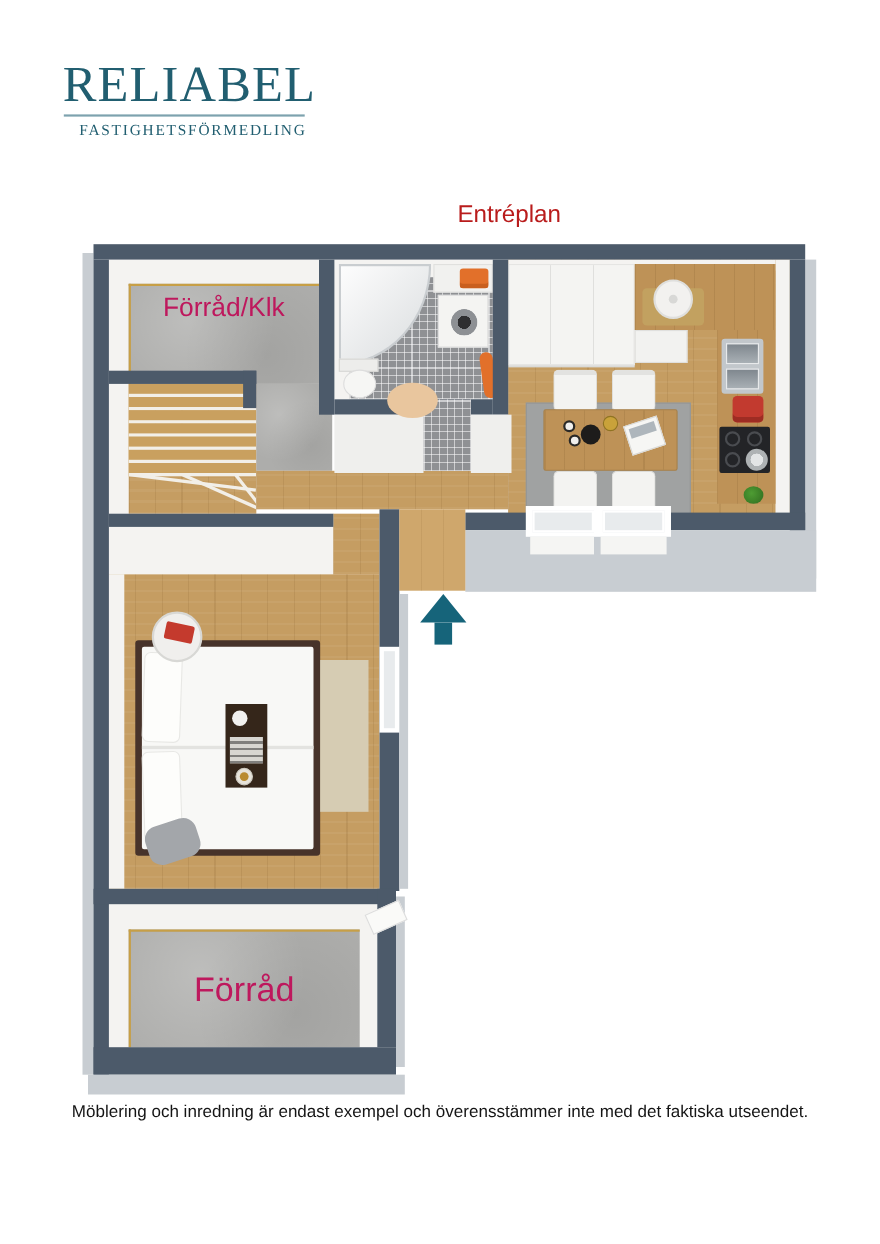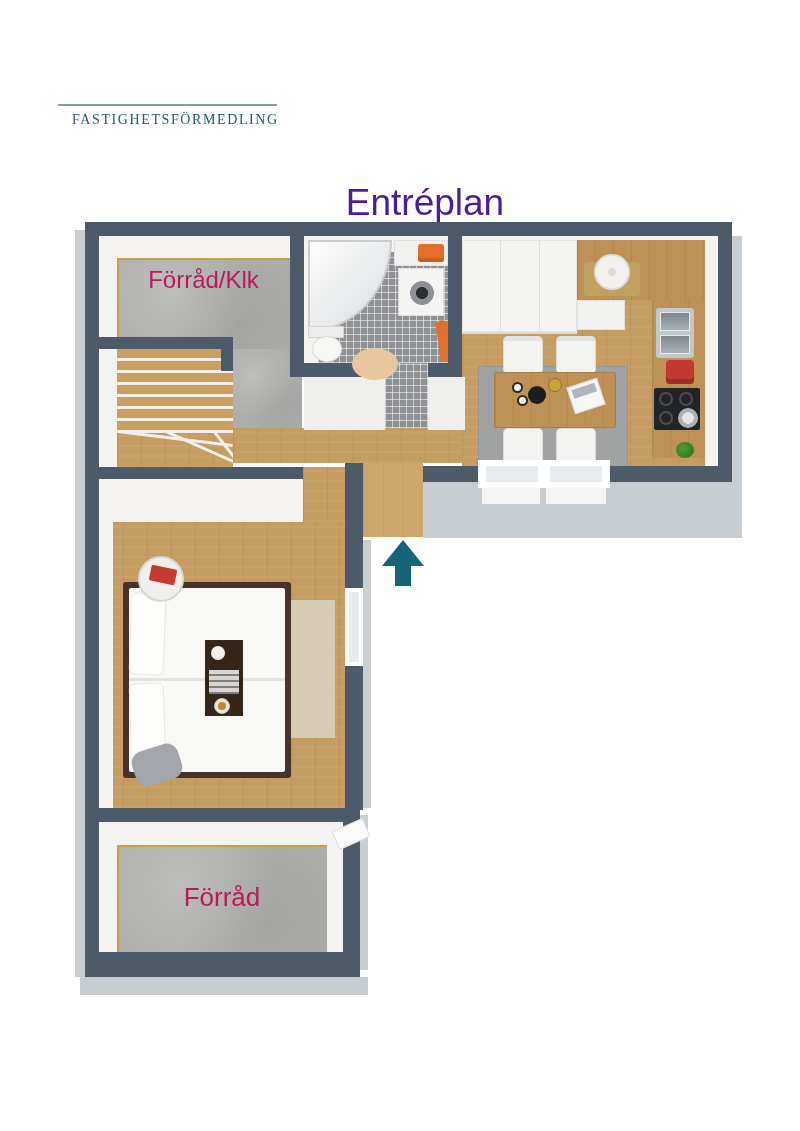--- a/index.html
+++ b/index.html
@@ -4,21 +4,21 @@
 <style>
   html,body{margin:0;padding:0;background:#ffffff;}
   .page{position:relative;width:800px;height:1131px;background:#ffffff;overflow:hidden;
         font-family:"Liberation Sans",sans-serif;}
   .abs{position:absolute;}
 
   
   .logo-name{font-family:"Liberation Serif",serif;font-size:46px;letter-spacing:1px;color:#215E70;}
   .logo-rule{background:#7DA2AE;height:2px;}
   .logo-tagline{font-family:"Liberation Serif",serif;font-size:14px;letter-spacing:1.6px;color:#215E70;}
-  .plan-title{font-size:37px;color:#4c1d95;text-align:center;}
+  .plan-title{font-size:22px;color:#b91c1c;text-align:right;}
 
   
   .wall{background:#4C5A6A;}
   .wface{background:#C8CDD2;}
   .white{background:#F4F3F1;}
   .inface{background:#EFEFED;}
   .wood{background-color:#C59D62;
         background-image:repeating-linear-gradient(90deg,rgba(110,72,25,.12) 0 1px,transparent 1px 24px),
                          repeating-linear-gradient(0deg,rgba(255,255,255,.05) 0 2px,transparent 2px 10px);}
   .wood-light{background-color:#CFA76C;
@@ -37,20 +37,21 @@
   .wstrip{position:absolute;background:#F2EFE8;height:3px;}
   .chair{background:#F3F3F1;border:1px solid #DCDCDA;border-radius:5px;box-sizing:border-box;}
   .circ{border-radius:50%;}
   .caption{font-size:15.5px;color:#151515;text-align:center;}
 </style>
 </head>
 <body>
 
 <div class="page">
 
+  <div class="abs logo-name" style="left:57px;top:50px;">RELIABEL</div>
   <div class="abs logo-rule" style="left:58px;top:104px;width:219px;"></div>
   <div class="abs logo-tagline" style="left:72px;top:112px;">FASTIGHETSFÖRMEDLING</div>
   <div class="abs plan-title" style="left:340px;top:182px;width:170px;">Entréplan</div>
 
   <div class="abs" style="left:0;top:0;width:800px;height:1131px;">
 
     <div class="abs white" style="left:99px;top:236px;width:191px;height:113px;"></div>
     <div class="abs concrete gold-edge" style="left:117px;top:258px;width:173px;height:91px;"></div>
 
     <div class="abs white" style="left:99px;top:349px;width:18px;height:118px;"></div>
@@ -176,23 +177,24 @@
       <div style="position:absolute;left:70px;top:4px;width:56px;height:20px;background:#E8EBED;border:2px solid #FFF;box-sizing:border-box;"></div>
     </div>
     <div class="abs" style="left:482px;top:488px;width:58px;height:16px;background:#F5F5F3;"></div>
     <div class="abs" style="left:546px;top:488px;width:60px;height:16px;background:#F5F5F3;"></div>
     <div class="abs" style="left:345px;top:588px;width:18px;height:78px;background:#FFFFFF;">
       <div style="position:absolute;left:4px;top:4px;width:10px;height:70px;background:#E8EBED;"></div>
     </div>
     <div class="abs" style="left:334px;top:824px;width:34px;height:20px;background:#FAFAF8;border:1px solid #DDD;box-sizing:border-box;transform:rotate(-24deg);"></div>
 
     <div class="abs room-label" style="left:117px;top:266px;width:173px;font-size:24px;">Förråd/Klk</div>
-    <div class="abs room-label" style="left:117px;top:882px;width:210px;font-size:26px;">Förråd</div>
+    <div class="abs room-label" style="left:117px;top:882px;width:210px;font-size:31px;">Förråd</div>
 
     <div class="abs" style="left:382px;top:540px;width:42px;height:46px;">
       <div style="width:0;height:0;border-left:21px solid transparent;border-right:21px solid transparent;border-bottom:26px solid #16647A;"></div>
       <div style="width:16px;height:20px;background:#16647A;margin:0 auto;"></div>
     </div>
 
   </div>
 
+  <div class="abs caption" style="left:0;top:1002px;width:800px;">Möblering och inredning är endast exempel och överensstämmer inte med det faktiska utseendet.</div>
 
 </div>
 
 </body></html>

